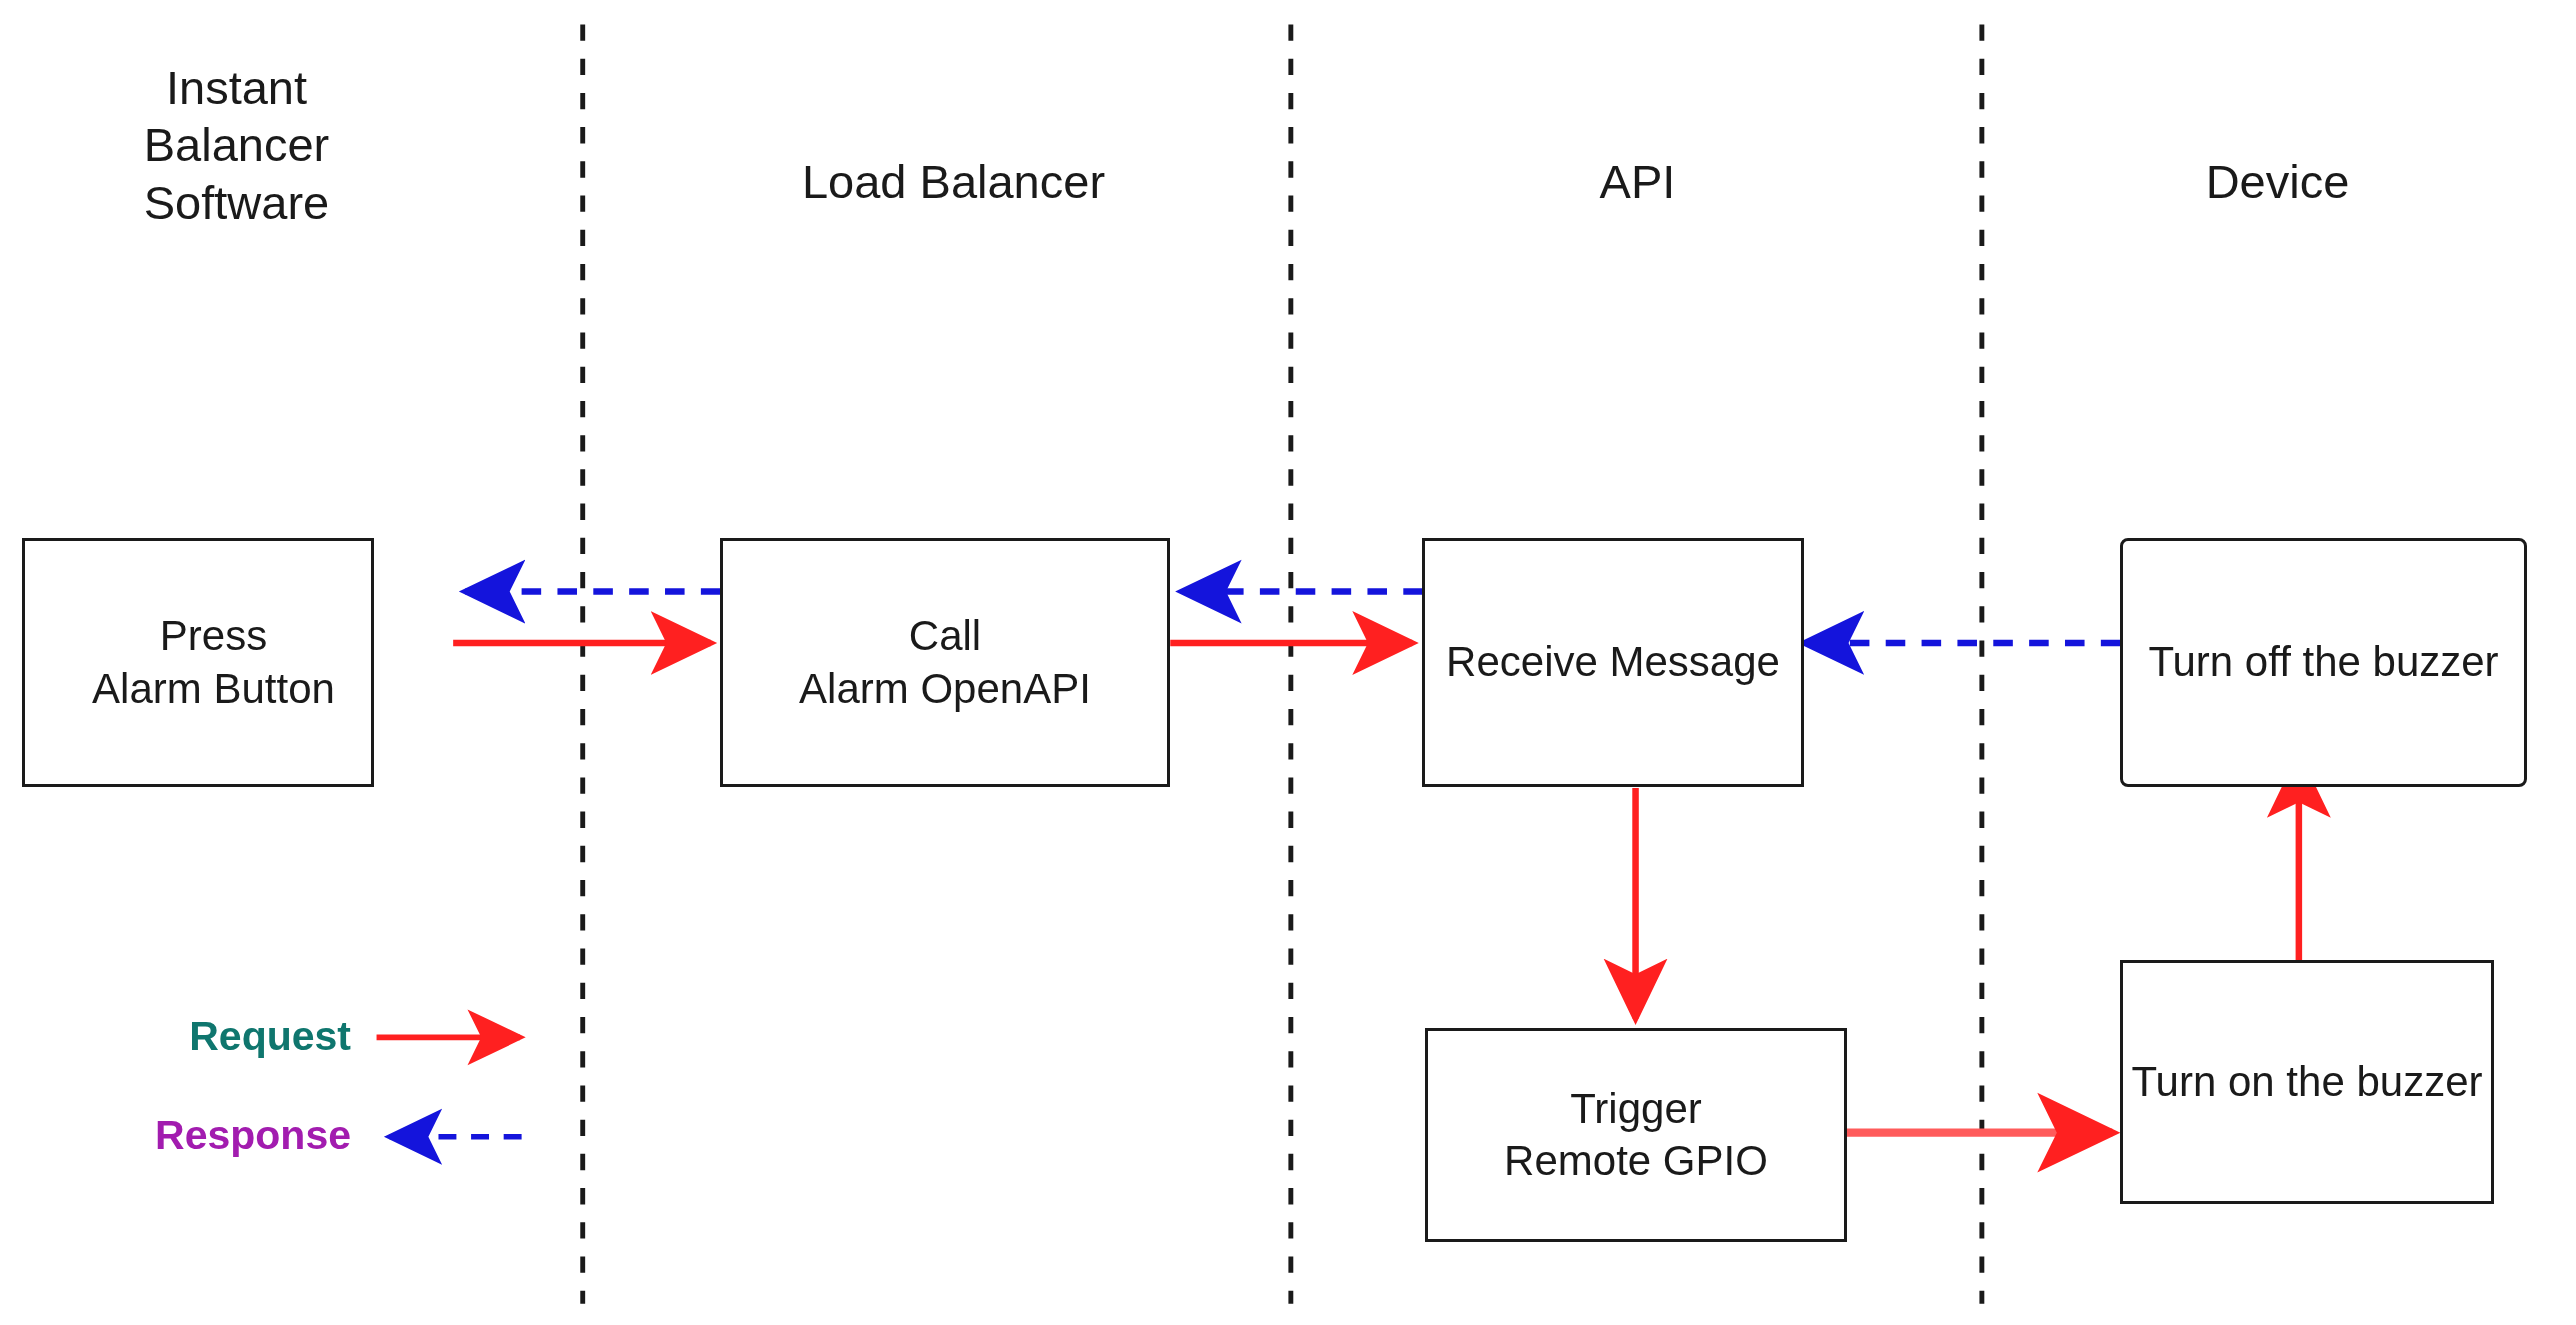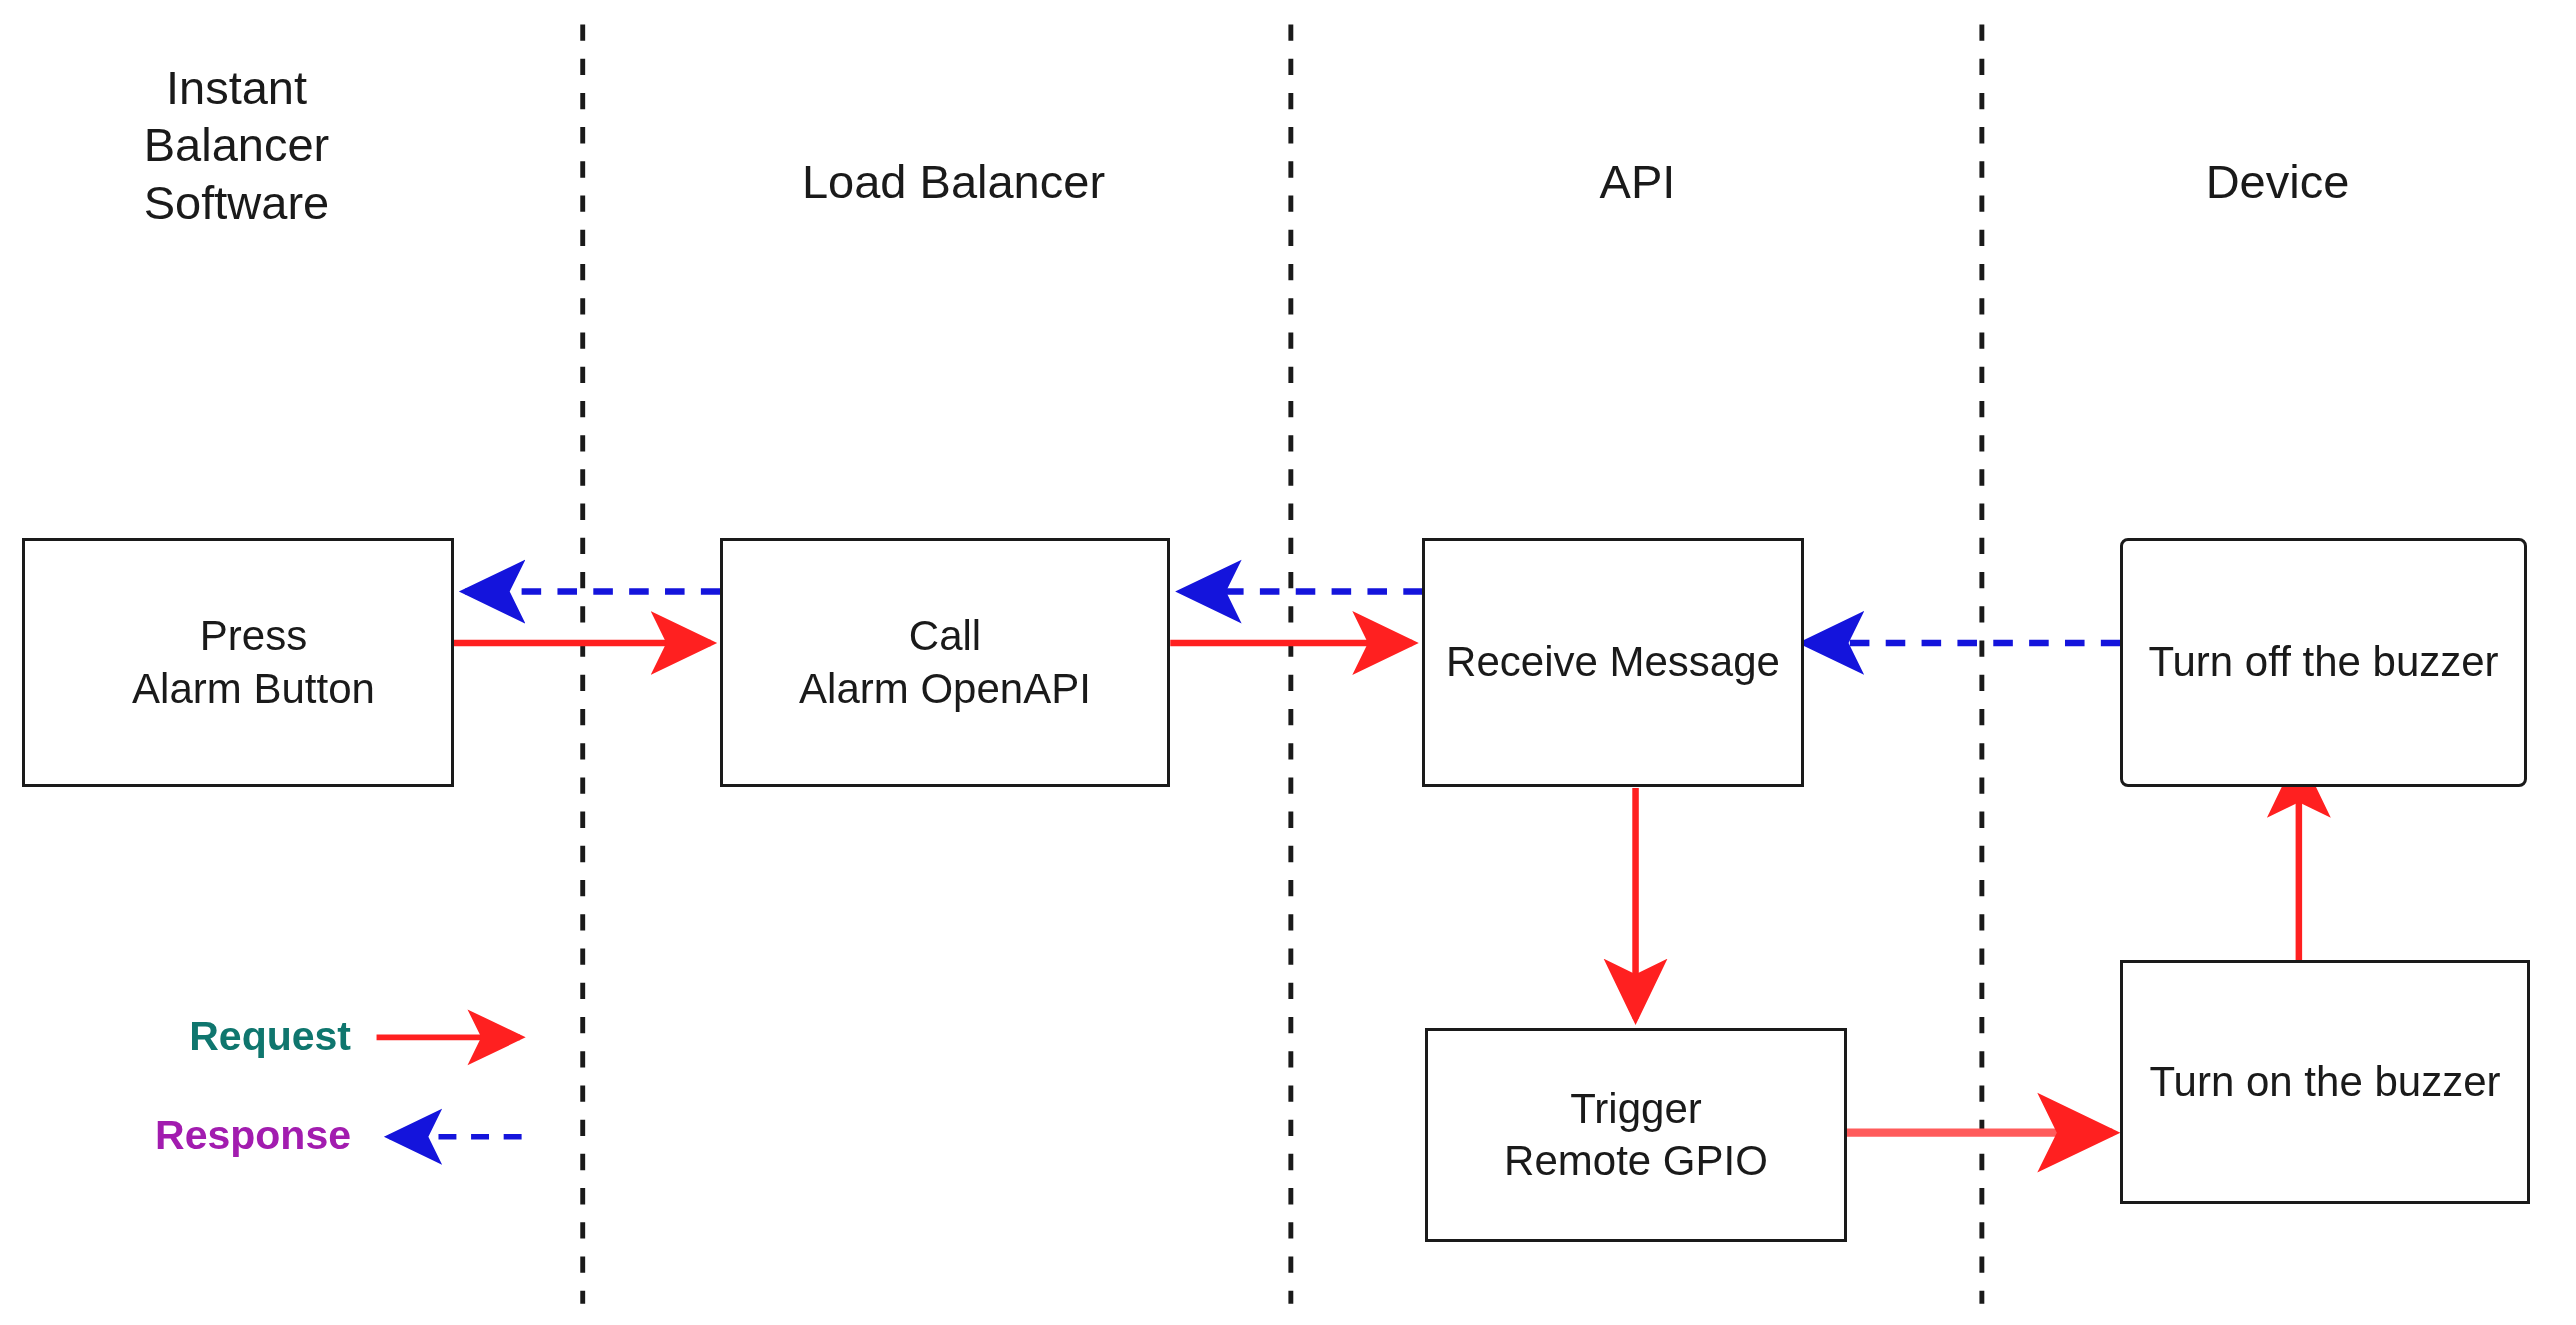--- a/index.html
+++ b/index.html
@@ -119,21 +119,21 @@
   <div class="lane-header" style="left:33px; top:59px; width:407px;">Instant
 Balancer
 Software</div>
 
   <div class="lane-header" style="left:750px; top:153px; width:407px;">Load Balancer</div>
 
   <div class="lane-header" style="left:1434px; top:153px; width:407px;">API</div>
 
   <div class="lane-header" style="left:2074px; top:153px; width:407px;">Device</div>
 
-  <div class="node" style="left:22px; top:538px; width:432px; height:249px;padding-left:31px;">
+  <div class="node" style="left:22px; top:538px; width:352px; height:249px;padding-left:31px;">
     <span class="node-text">Press
 Alarm Button</span>
   </div>
 
   <div class="node" style="left:720px; top:538px; width:450px; height:249px;">
     <span class="node-text">Call
 Alarm OpenAPI</span>
   </div>
 
   <div class="node" style="left:1422px; top:538px; width:382px; height:249px;">
@@ -142,21 +142,21 @@
 
   <div class="node" style="left:2120px; top:538px; width:407px; height:249px;border-radius:8px;">
     <span class="node-text">Turn off the buzzer</span>
   </div>
 
   <div class="node" style="left:1425px; top:1028px; width:422px; height:214px;">
     <span class="node-text">Trigger
 Remote GPIO</span>
   </div>
 
-  <div class="node" style="left:2120px; top:960px; width:410px; height:244px;">
+  <div class="node" style="left:2120px; top:960px; width:374px; height:244px;">
     <span class="node-text">Turn on the buzzer</span>
   </div>
 
   <div class="legend-label legend-request" style="left:49px; top:1013px; width:302px;">Request</div>
 
   <div class="legend-label legend-response" style="left:49px; top:1112px; width:302px;">Response</div>
 
 </div>
 
 

